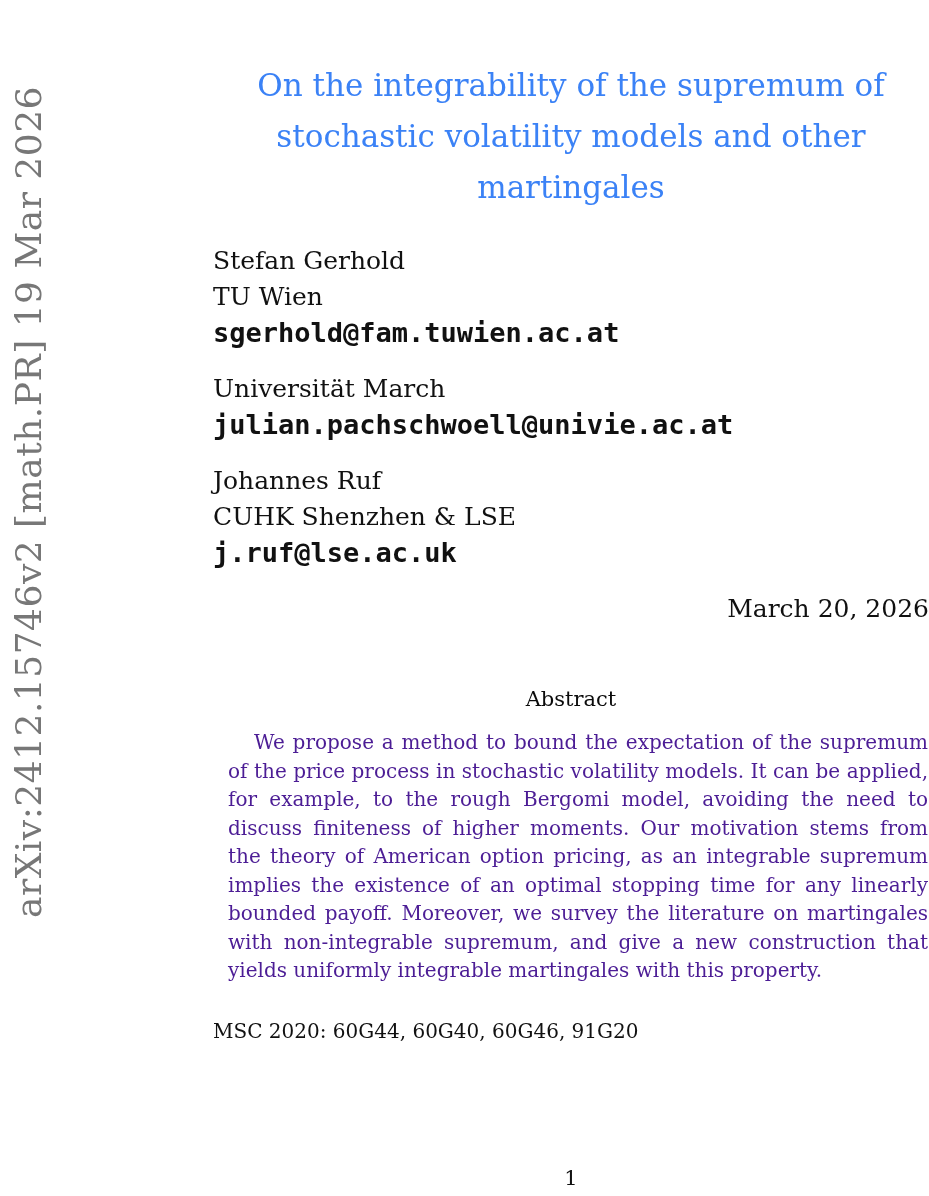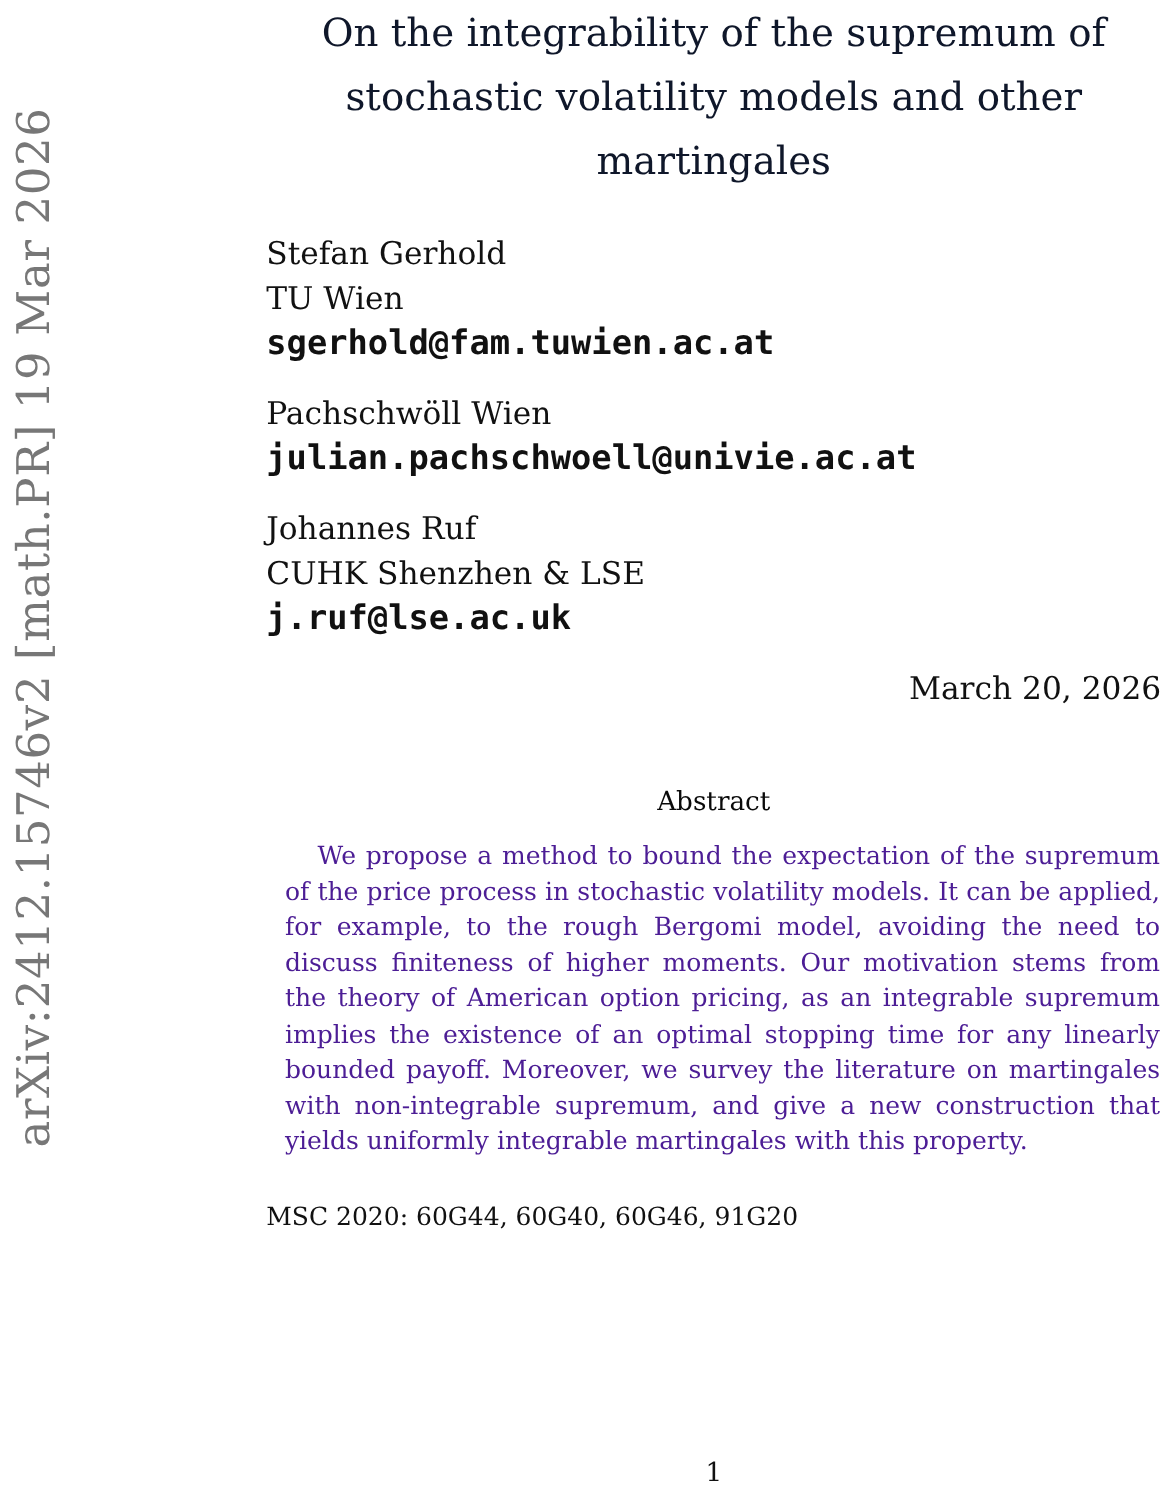--- a/index.html
+++ b/index.html
@@ -30,22 +30,23 @@
   .content {
     position: absolute;
     left: 213px;
     top: 0;
     width: 716px;
   }
   .paper-title {
     text-align: center;
     font-size: 31px;
     line-height: 51px;
-    padding-top: 2px;
-    color: #0f172a;
+    padding-top: 16px;
+    color: #3b82f6;
+    margin-top: 44px;
   }
   .authors {
     margin-top: 30px;
   }
   .author-block {
     text-align: left;
     font-size: 25px;
     line-height: 36px;
     margin-bottom: 20px;
   }
@@ -108,21 +109,21 @@
 
     <div class="authors">
 
       <div class="author-block">
         <div>Stefan Gerhold</div>
         <div>TU Wien</div>
         <div class="author-email">sgerhold@fam.tuwien.ac.at</div>
       </div>
 
       <div class="author-block">
-        <div>Pachschwöll Wien</div>
+        <div>Universität March</div>
         <div class="author-email">julian.pachschwoell@univie.ac.at</div>
       </div>
 
       <div class="author-block">
         <div>Johannes Ruf</div>
         <div>CUHK Shenzhen &amp; LSE</div>
         <div class="author-email">j.ruf@lse.ac.uk</div>
       </div>
 
     </div>

